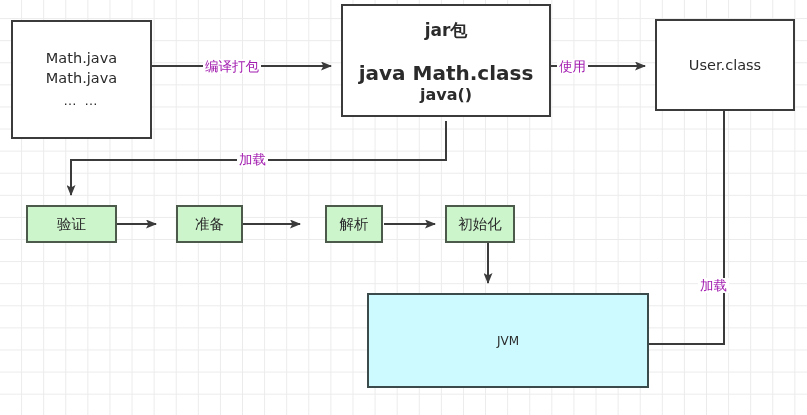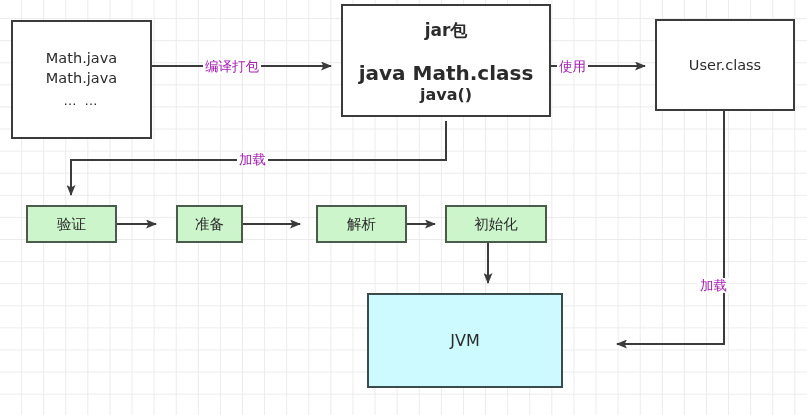--- a/index.html
+++ b/index.html
@@ -61,26 +61,26 @@
     left: 655px; top: 19px; width: 140px; height: 92px;
     font-size: 14.5px;
   }
 
   .n-green {
     top: 205px; height: 38px;
     font-size: 14.5px;
   }
   .g1 { left: 26px;  width: 91px; }
   .g2 { left: 176px; width: 67px; }
-  .g3 { left: 316px; width: 91px; }
-  .g4 { left: 445px; width: 102px; }
+  .g3 { left: 325px; width: 58px; }
+  .g4 { left: 445px; width: 70px; }
 
   .n-jvm {
-    left: 367px; top: 293px; width: 196px; height: 95px;
-    font-size: 16px;
+    left: 367px; top: 293px; width: 282px; height: 95px;
+    font-size: 12px;
   }
 
   .edge-label {
     position: absolute;
     background: #ffffff;
     color: #a21caf;
     font-size: 13.5px;
     line-height: 15px;
     padding: 0 2px;
     white-space: nowrap;

